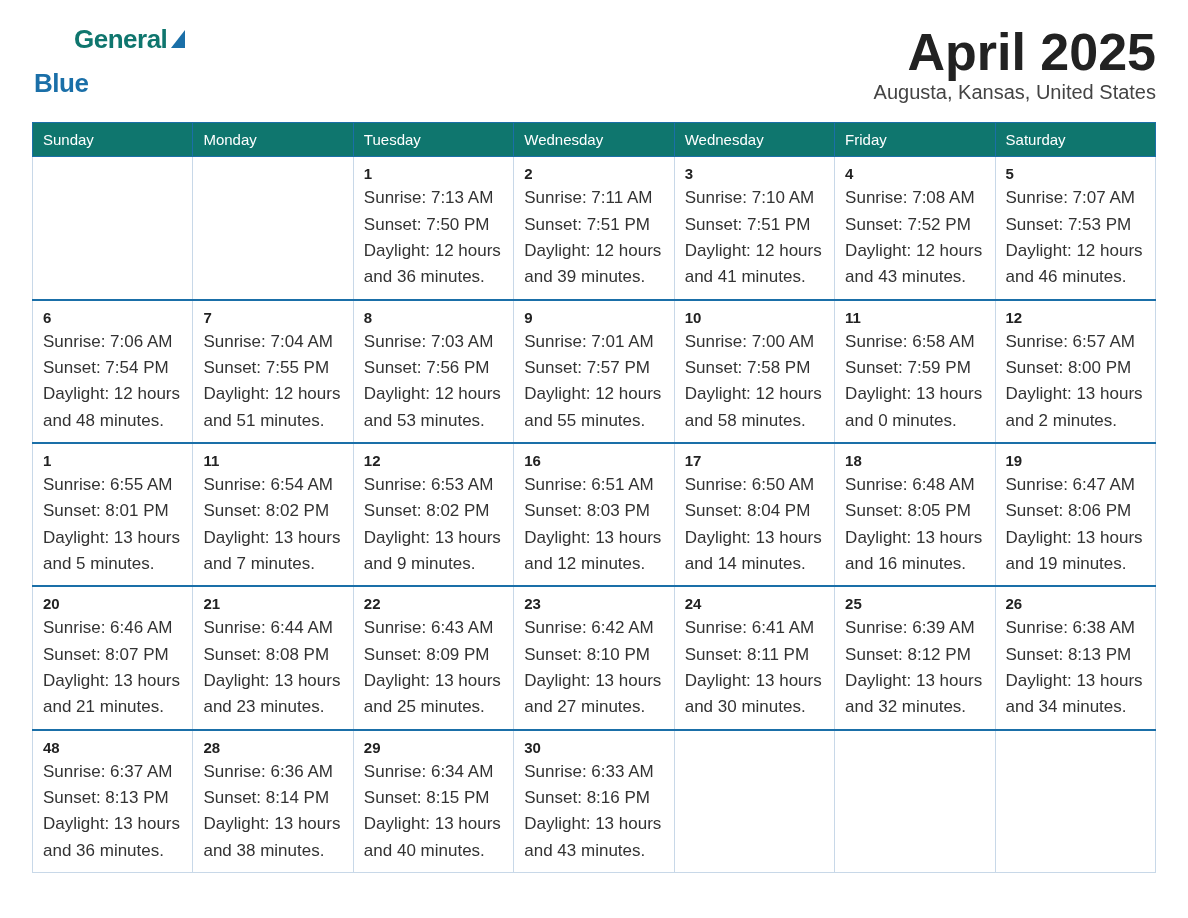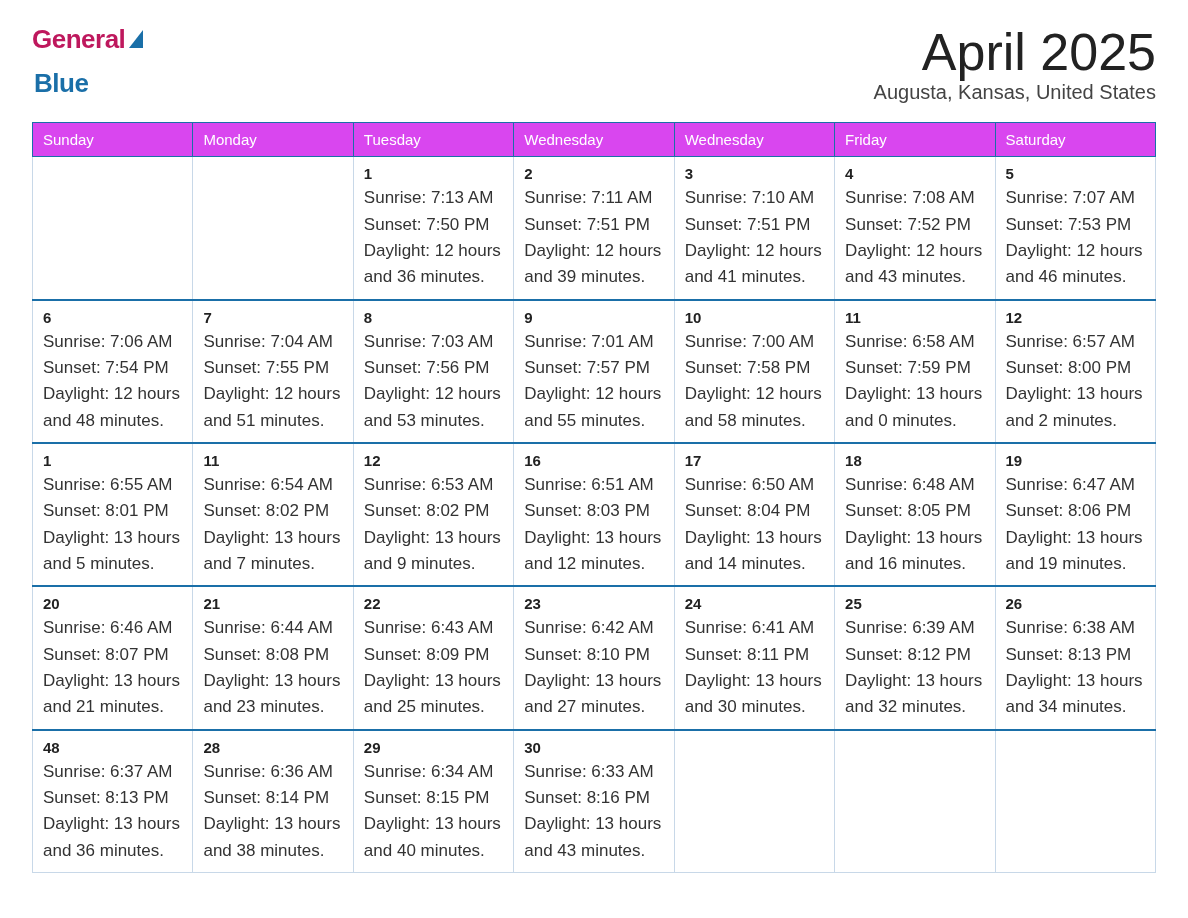--- a/index.html
+++ b/index.html
@@ -22,22 +22,23 @@
       flex-direction: column;
       align-items: flex-start;
     }
     .logo-top {
       display: flex;
       align-items: center;
     }
     .logo-general {
       font-size: 26px;
       font-weight: bold;
-      color: #be185d;
+      color: #0f766e;
       letter-spacing: -0.5px;
+      margin-left: 42px;
     }
     .logo-arrow {
       width: 0;
       height: 0;
       border-left: 14px solid transparent;
       border-bottom: 18px solid #1a6fa8;
       margin-left: 4px;
       margin-bottom: 2px;
     }
     .logo-blue {
@@ -46,35 +47,35 @@
       color: #1a6fa8;
       margin-left: 2px;
       letter-spacing: -0.5px;
       margin-top: 13px;
     }
     .title-block {
       text-align: right;
     }
     .month-title {
       font-size: 52px;
-      font-weight: normal;
+      font-weight: bold;
       color: #222;
       line-height: 1.1;
     }
     .location-title {
       font-size: 20px;
       color: #444;
       margin-top: 0;
     }
     .calendar {
       width: 100%;
       border-collapse: collapse;
     }
     .calendar th {
-      background: #d946ef;
+      background: #0f766e;
       color: #fff;
       font-size: 15px;
       font-weight: normal;
       padding: 8px 10px;
       text-align: left;
       border: 1px solid #1a6fa8;
     }
     .calendar td {
       vertical-align: top;
       padding: 8px 10px;

